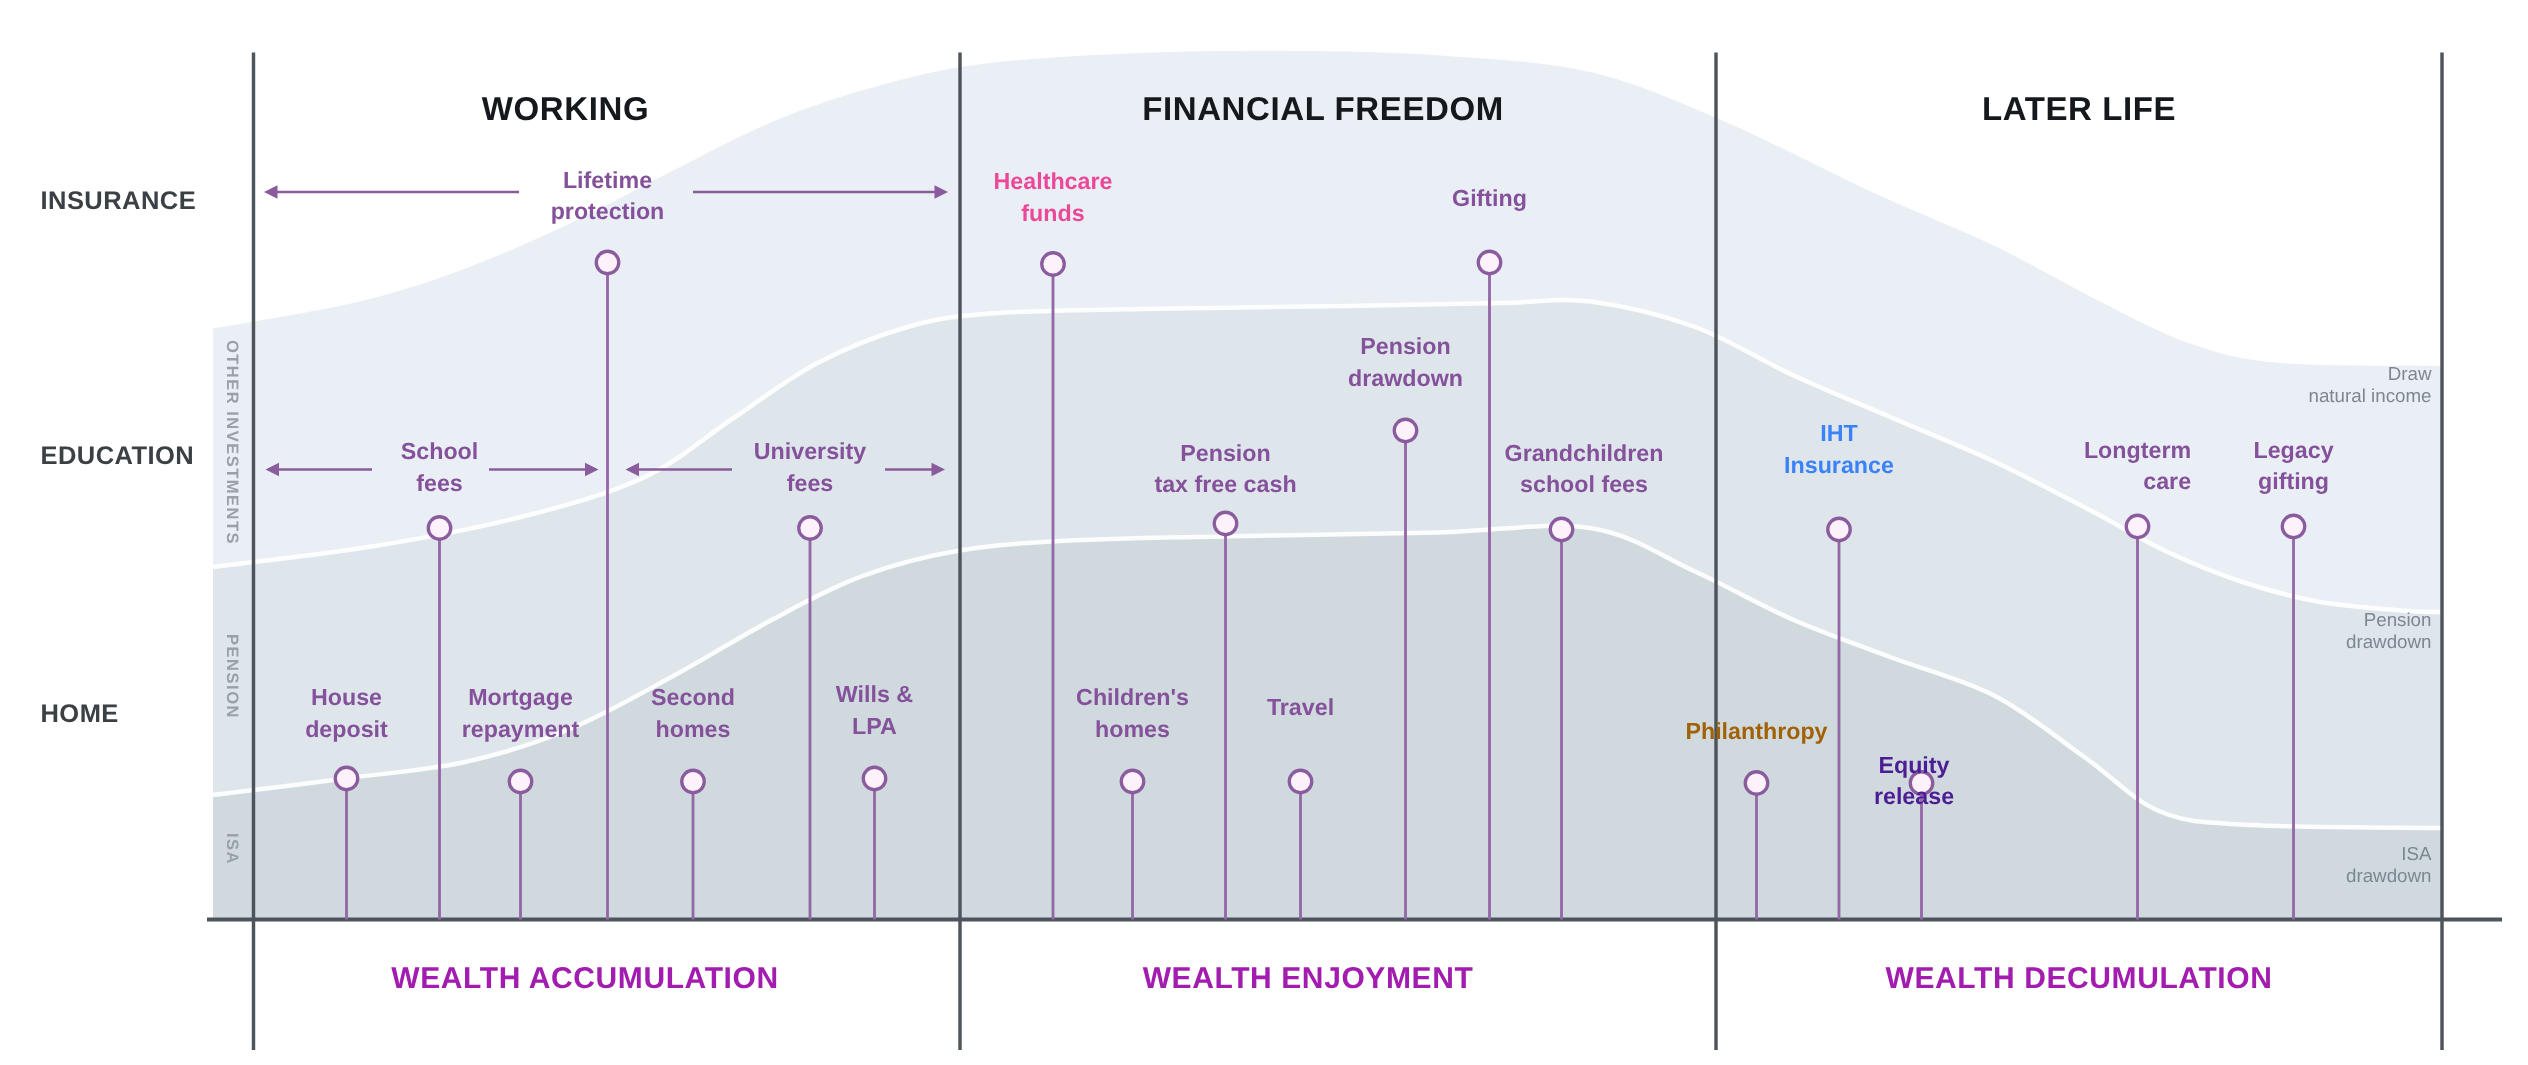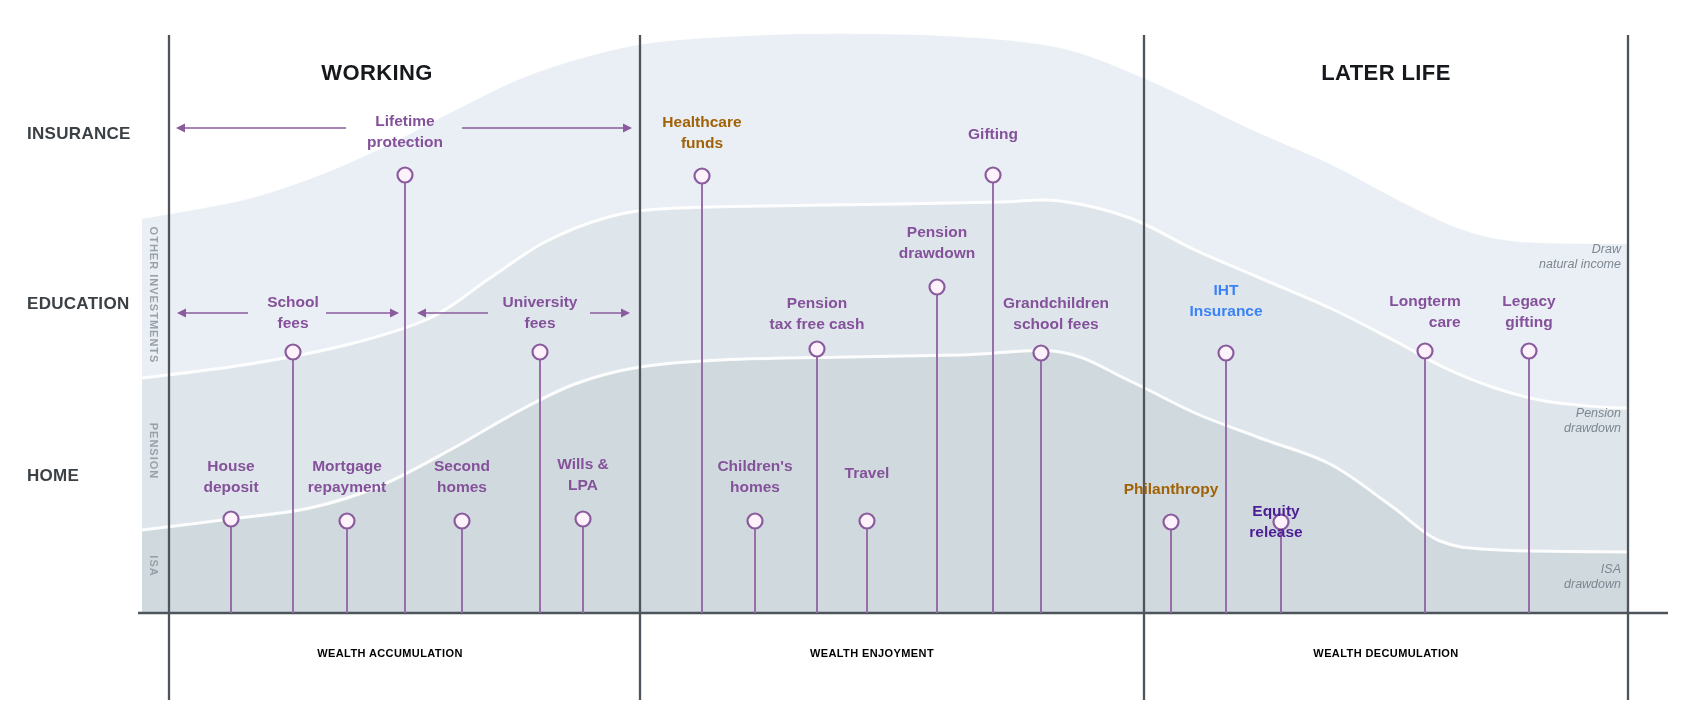--- a/index.html
+++ b/index.html
@@ -7,31 +7,31 @@
     position:relative;
     width:1685px;height:710px;
     background:#ffffff;
     font-family:"Liberation Sans", sans-serif;
     overflow:hidden;
   }
   .stage svg{position:absolute;left:0;top:0;}
   .overlay{position:absolute;left:0;top:0;width:100%;height:100%;pointer-events:none;}
   .lbl{position:absolute;transform:translate(-50%,-50%);white-space:pre;text-align:center;}
   .stage-header{font-size:22px;font-weight:bold;color:#15181c;letter-spacing:0.4px;}
-  .phase-label{font-size:11px;font-weight:bold;color:#000000;letter-spacing:0.4px;text-align:right;}
+  .phase-label{font-size:20px;font-weight:bold;color:#a21caf;letter-spacing:0.4px;text-align:right;}
   .row-label{position:absolute;transform:translate(0,-50%);font-size:17px;font-weight:bold;color:#3b4045;letter-spacing:0.3px;}
   .milestone-label{font-size:15.5px;font-weight:bold;line-height:21px;color:#84519a;}
   .band-label{
     position:absolute;transform:translate(-50%,-50%);
     writing-mode:vertical-rl;
     font-size:11px;color:#98a1aa;letter-spacing:1px;font-weight:bold;
   }
   .drawdown-label{
     position:absolute;transform:translate(-100%,-50%);
-    font-size:12.5px;line-height:15px;font-style:italic;color:#7d8791;
+    font-size:12.5px;line-height:15px;color:#7d8791;
     text-align:right;white-space:pre;
   }
 </style>
 </head>
 <body>
 
 <div class="stage">
   <svg xmlns="http://www.w3.org/2000/svg" width="1685" height="710" viewBox="0 0 1685 710">
       <path d="M142 218 C158.3 215.0,212.0 206.7,240 200 C268.0 193.3,286.7 186.7,310 178 C333.3 169.3,356.7 159.0,380 148 C403.3 137.0,426.7 123.7,450 112 C473.3 100.3,496.7 87.5,520 78 C543.3 68.5,566.7 61.2,590 55 C613.3 48.8,630.0 44.5,660 41 C690.0 37.5,735.0 35.3,770 34 C805.0 32.7,838.3 32.7,870 33 C901.7 33.3,928.3 33.7,960 36 C991.7 38.3,1028.3 39.7,1060 47 C1091.7 54.3,1118.3 66.5,1150 80 C1181.7 93.5,1220.0 114.2,1250 128 C1280.0 141.8,1305.0 151.0,1330 163 C1355.0 175.0,1378.3 189.2,1400 200 C1421.7 210.8,1440.0 221.2,1460 228 C1480.0 234.8,1492.0 238.5,1520 241 C1548.0 243.5,1610.0 242.7,1628 243 L1628 613 L142 613 Z" fill="#eaeff5"></path>
       <path d="M142 378 C160.0 375.7,215.3 369.7,250 364 C284.7 358.3,320.0 351.7,350 344 C380.0 336.3,406.7 329.0,430 318 C453.3 307.0,470.8 290.7,490 278 C509.2 265.3,525.8 252.0,545 242 C564.2 232.0,585.8 223.5,605 218 C624.2 212.5,634.2 211.0,660 209 C685.8 207.0,720.0 206.8,760 206 C800.0 205.2,860.0 204.7,900 204 C940.0 203.3,973.3 202.5,1000 202 C1026.7 201.5,1038.3 198.3,1060 201 C1081.7 203.7,1107.5 209.8,1130 218 C1152.5 226.2,1173.3 240.0,1195 250 C1216.7 260.0,1237.5 268.3,1260 278 C1282.5 287.7,1307.5 297.5,1330 308 C1352.5 318.5,1375.8 331.0,1395 341 C1414.2 351.0,1428.3 360.2,1445 368 C1461.7 375.8,1478.3 382.5,1495 388 C1511.7 393.5,1527.5 397.8,1545 401 C1562.5 404.2,1586.2 405.8,1600 407 C1613.8 408.2,1623.3 407.8,1628 408 L1628 613 L142 613 Z" fill="#dee6ec"></path>
@@ -102,39 +102,40 @@
       <circle cx="755" cy="521" r="7.5" fill="#fdf2fb" stroke="#8a5b9d" stroke-width="2.2"></circle>
       <line x1="867" y1="528.5" x2="867" y2="613" stroke="#9468a7" stroke-width="1.9"></line>
       <circle cx="867" cy="521" r="7.5" fill="#fdf2fb" stroke="#8a5b9d" stroke-width="2.2"></circle>
       <line x1="1171" y1="529.5" x2="1171" y2="613" stroke="#9468a7" stroke-width="1.9"></line>
       <circle cx="1171" cy="522" r="7.5" fill="#fdf2fb" stroke="#8a5b9d" stroke-width="2.2"></circle>
       <line x1="1281" y1="529.5" x2="1281" y2="613" stroke="#9468a7" stroke-width="1.9"></line>
       <circle cx="1281" cy="522" r="7.5" fill="#fdf2fb" stroke="#8a5b9d" stroke-width="2.2"></circle>
     </svg>
   <div class="overlay">
       <div class="lbl stage-header" style="left: 377px; top: 73px;">WORKING</div>
+      <div class="lbl stage-header" style="left: 882px; top: 73px;">FINANCIAL FREEDOM</div>
       <div class="lbl stage-header" style="left: 1386px; top: 73px;">LATER LIFE</div>
       <div class="lbl phase-label" style="left: 390px; top: 653px;">WEALTH ACCUMULATION</div>
       <div class="lbl phase-label" style="left: 872px; top: 653px;">WEALTH ENJOYMENT</div>
       <div class="lbl phase-label" style="left: 1386px; top: 653px;">WEALTH DECUMULATION</div>
       <div class="row-label" style="left: 27px; top: 134px; color: rgb(59, 64, 69);">INSURANCE</div>
       <div class="row-label" style="left: 27px; top: 304px; color: rgb(59, 64, 69);">EDUCATION</div>
       <div class="row-label" style="left: 27px; top: 476px; color: rgb(59, 64, 69);">HOME</div>
       <div class="band-label" style="left: 154px; top: 295px;">OTHER INVESTMENTS</div>
       <div class="band-label" style="left: 154px; top: 451px;">PENSION</div>
       <div class="band-label" style="left: 154px; top: 566px;">ISA</div>
       <div class="drawdown-label" style="left: 1621px; top: 257px;">Draw
 natural income</div>
       <div class="drawdown-label" style="left: 1621px; top: 421px;">Pension
 drawdown</div>
       <div class="drawdown-label" style="left: 1621px; top: 577px;">ISA
 drawdown</div>
       <div class="lbl milestone-label" style="left: 405px; top: 131px; color: rgb(132, 81, 154);">Lifetime
 protection</div>
-      <div class="lbl milestone-label" style="left: 702px; top: 132px; color: #a16207;">Healthcare
+      <div class="lbl milestone-label" style="left: 702px; top: 132px; color: #ec4899;">Healthcare
 funds</div>
       <div class="lbl milestone-label" style="left: 993px; top: 133px; color: rgb(132, 81, 154);">Gifting</div>
       <div class="lbl milestone-label" style="left: 937px; top: 242px; color: rgb(132, 81, 154);">Pension
 drawdown</div>
       <div class="lbl milestone-label" style="left: 293px; top: 312px; color: rgb(132, 81, 154);">School
 fees</div>
       <div class="lbl milestone-label" style="left: 540px; top: 312px; color: rgb(132, 81, 154);">University
 fees</div>
       <div class="lbl milestone-label" style="left: 817px; top: 313px; color: rgb(132, 81, 154);">Pension
 tax free cash</div>

